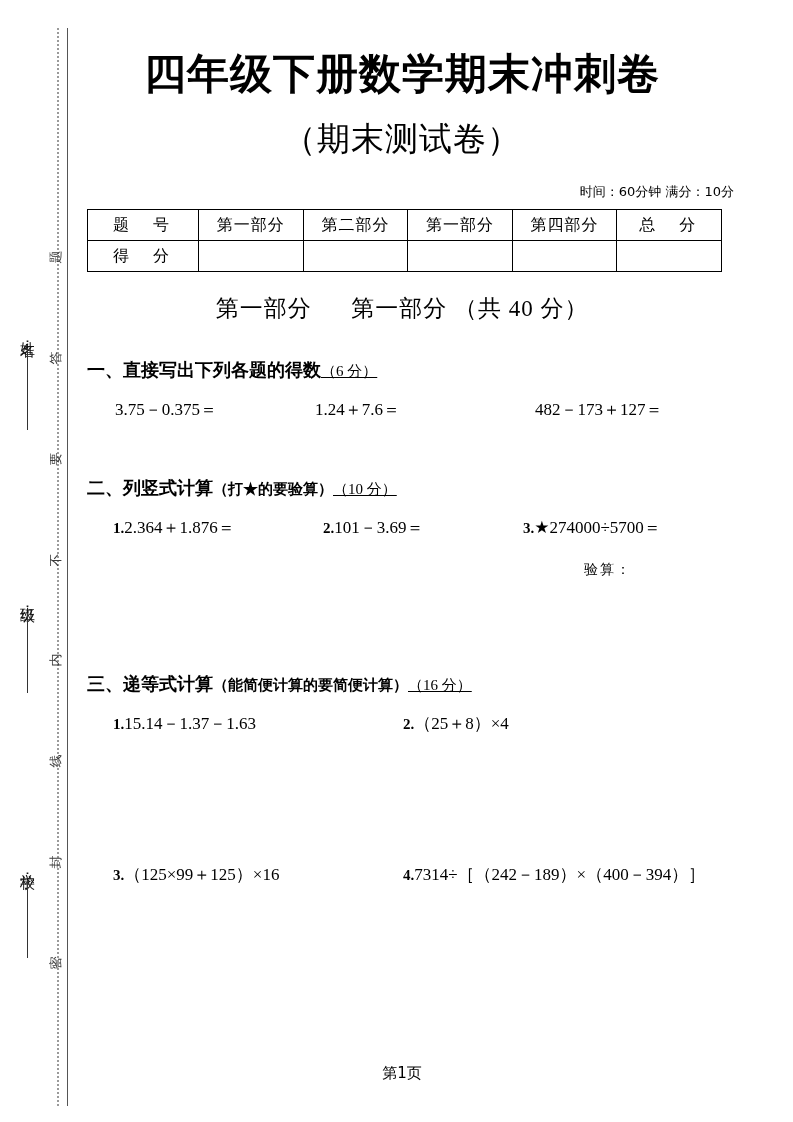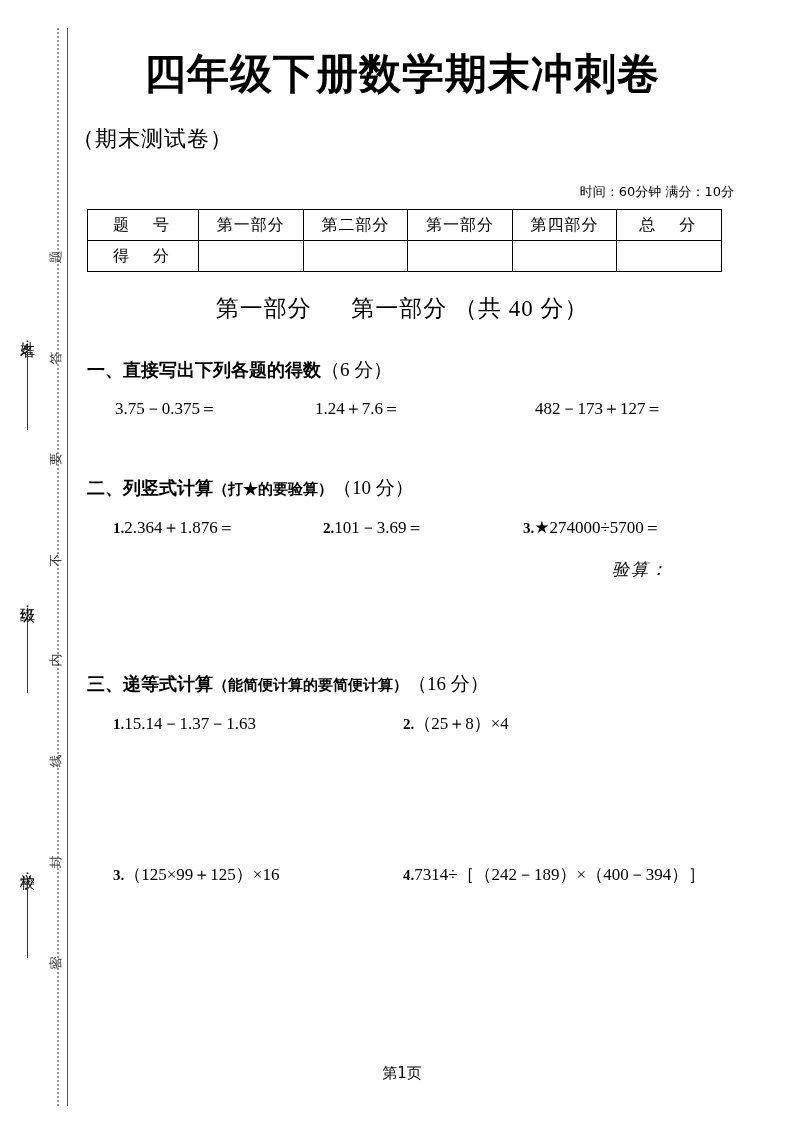--- a/index.html
+++ b/index.html
@@ -110,23 +110,23 @@
     font-size: 42px;
     line-height: 52px;
     letter-spacing: 1px;
     white-space: nowrap;
   }
   #title-sub {
     position: absolute;
     left: 0;
     top: 122px;
     width: 660px;
-    text-align: left;
+    text-align: center;
     font-family: "DejaVu Sans", "Liberation Sans", sans-serif;
-    font-size: 22px;
+    font-size: 33px;
     line-height: 34px;
     letter-spacing: 1px;
   }
 
   #exam-meta {
     position: absolute;
     right: 59px;
     top: 182px;
     font-family: "DejaVu Sans", "Liberation Sans", sans-serif;
     font-size: 13px;
@@ -175,22 +175,23 @@
     font-size: 18px;
     line-height: 24px;
     font-weight: bold;
     white-space: nowrap;
   }
   .q-head .q-small {
     font-size: 15px;
     font-weight: bold;
   }
   .q-head .q-pts {
-    font-size: 19px;
+    font-size: 15px;
     font-weight: normal;
+    text-decoration: underline;
   }
 
   .q-row {
     display: block;
     margin-top: 14px;
     font-size: 17px;
     line-height: 26px;
     white-space: nowrap;
   }
   .q-row .cell {
@@ -209,27 +210,26 @@
 
   .v2-a { width: 210px; padding-left: 26px; }
   .v2-b { width: 200px; }
   .v2-c { width: 250px; }
 
   .s2-a { width: 290px; padding-left: 26px; }
   .s2-b { width: 300px; }
 
   #verify-label {
     position: absolute;
-    left: 540px;
+    left: 512px;
     top: 558px;
-    font-size: 17px;
+    font-size: 14px;
     line-height: 24px;
     letter-spacing: 2px;
     white-space: nowrap;
-    font-style: italic;
   }
 
   #q1 { top: 358px; }
   #q2 { top: 476px; }
   #q3 { top: 672px; }
   #q3-row2 { position: absolute; left: 15px; top: 862px; width: 700px; }
 
   #page-footer {
     position: absolute;
     left: 0;

